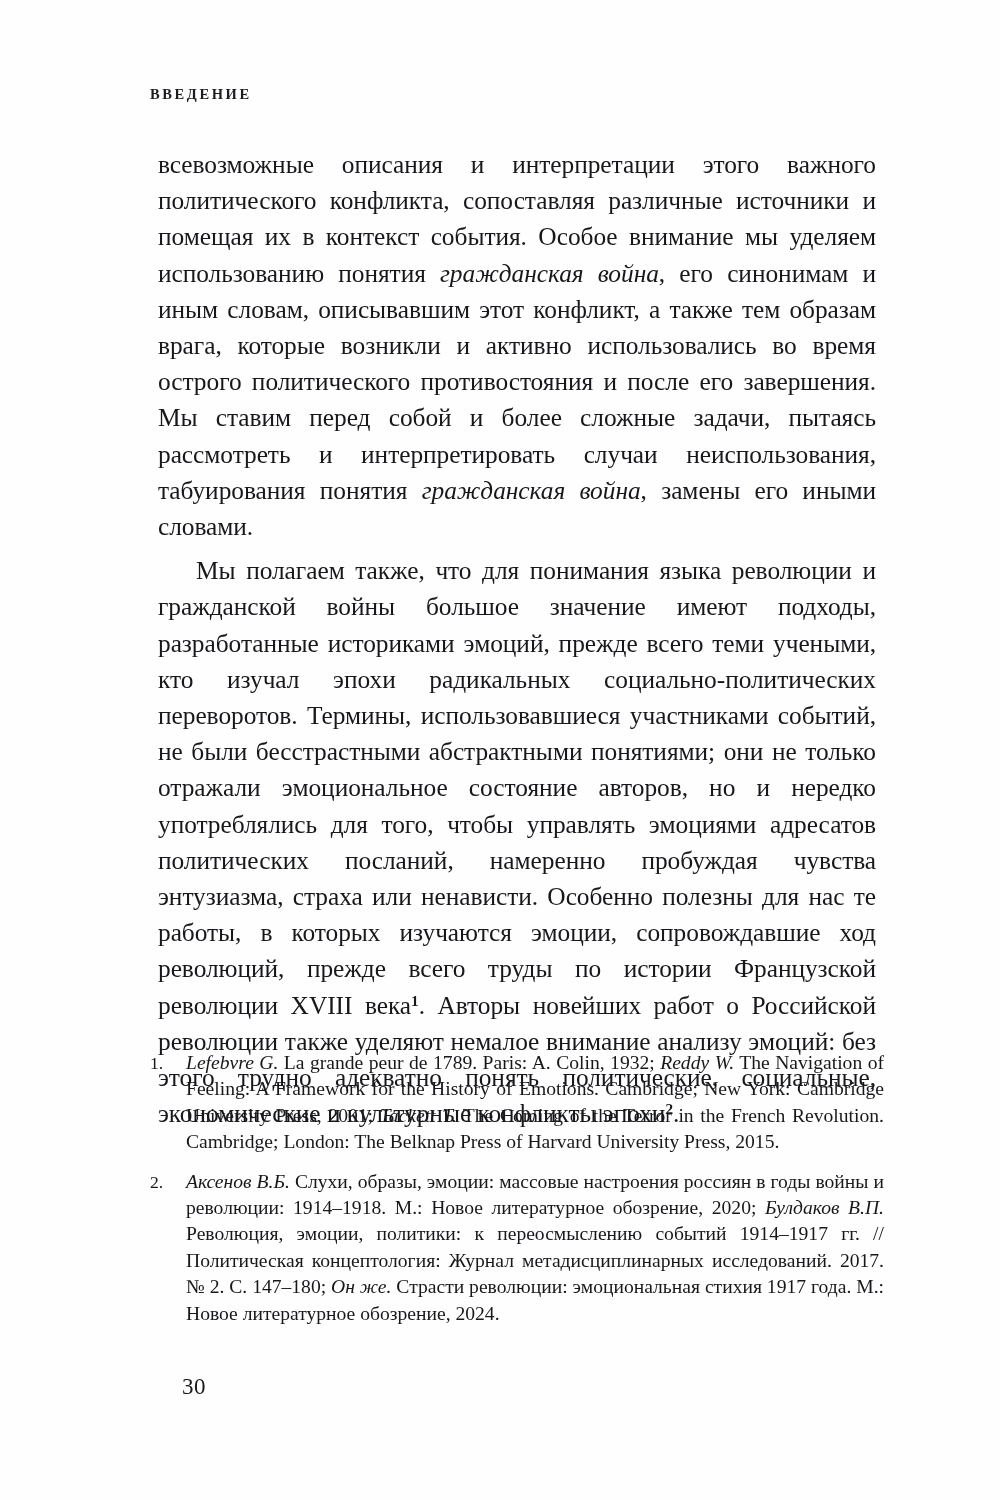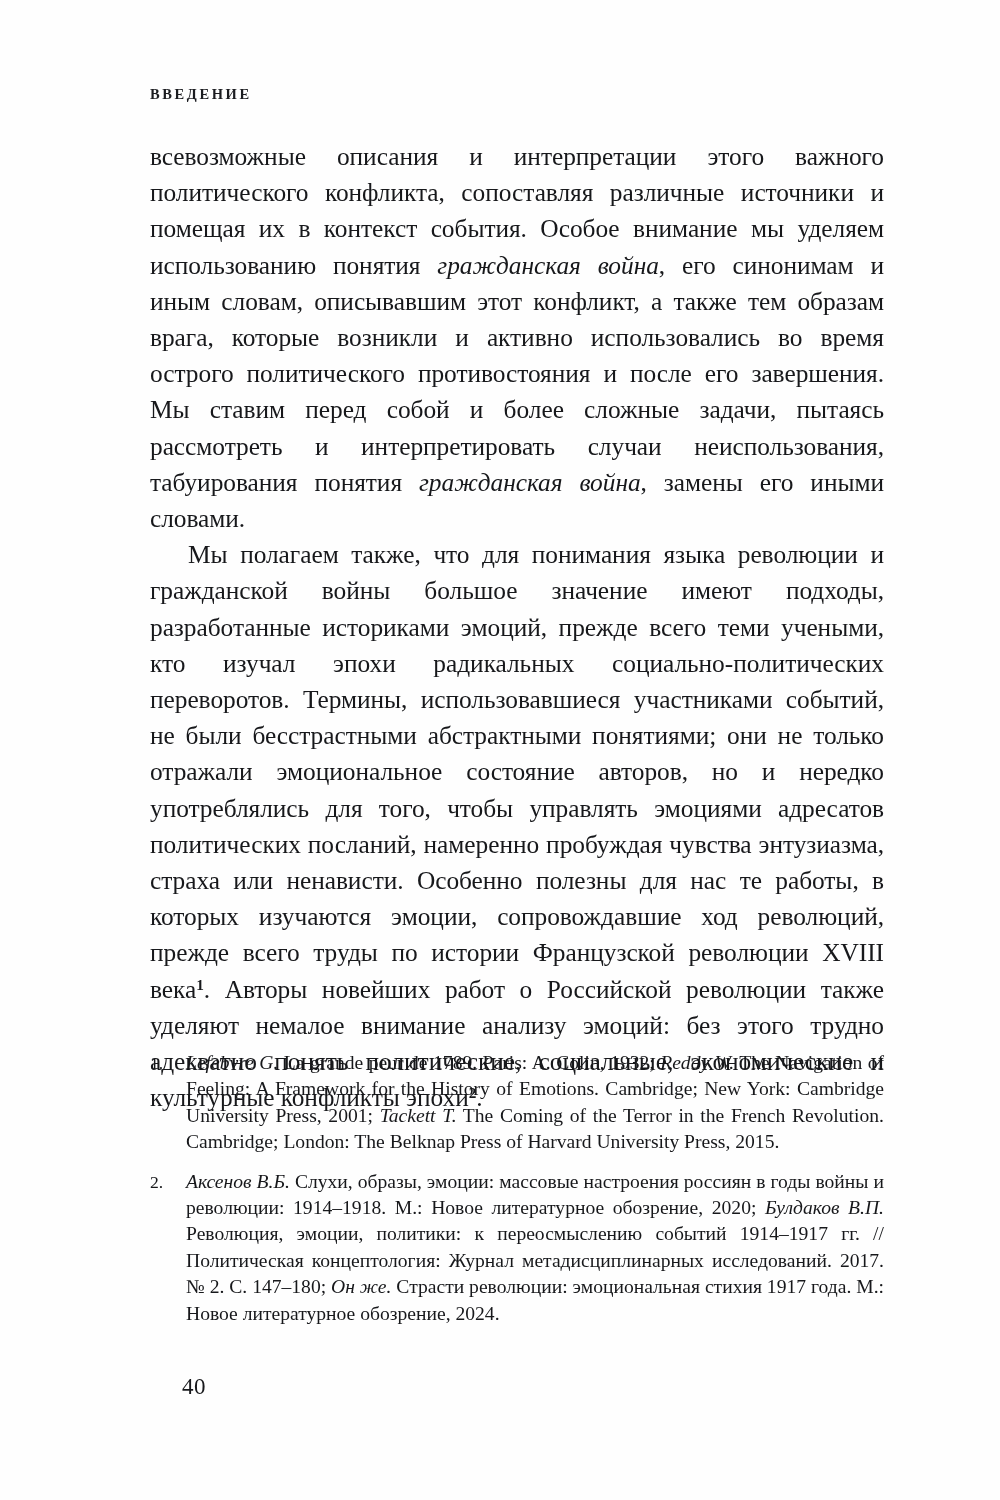--- a/index.html
+++ b/index.html
@@ -41,21 +41,21 @@
 
   
   .textblock {
     position: absolute;
     left: 150px;
     top: 138px;
     width: 734px;
   }
 
   p.body {
-    margin: 0;
+    margin: 8px;
     font-size: 25.4px;
     line-height: 36.2px;
     text-align: justify;
     text-justify: inter-word;
     hyphens: manual;
     color: #17181b;
     letter-spacing: -0.05px;
   }
 
   p.body.indent {
@@ -129,15 +129,15 @@
   <p class="body"><span>всевозможные описания и интерпретации этого важного политического конфликта, сопоставляя различные источники и помещая их в контекст события. Особое внимание мы уделяем использованию понятия </span><span class="it">гражданская война</span><span>, его синонимам и иным словам, описывавшим этот конфликт, а также тем образам врага, которые возникли и активно использовались во время острого политического противостояния и после его завершения. Мы ставим перед собой и более сложные задачи, пытаясь рассмотреть и интерпретировать случаи неиспользования, табуирования понятия </span><span class="it">гражданская война</span><span>, замены его иными словами.</span></p>
       <p class="body indent"><span>Мы полагаем также, что для понимания языка революции и гражданской войны большое значение имеют подходы, разработанные историками эмоций, прежде всего теми учеными, кто изучал эпохи радикальных социально-политических переворотов. Термины, использовавшиеся участниками событий, не были бесстрастными абстрактными понятиями; они не только отражали эмоциональное состояние авторов, но и нередко употреблялись для того, чтобы управлять эмоциями адресатов политических посланий, намеренно пробуждая чувства энтузиазма, страха или ненависти. Особенно полезны для нас те работы, в которых изучаются эмоции, сопровождавшие ход революций, прежде всего труды по истории Французской революции XVIII века</span><sup class="fnref">1</sup><span>. Авторы новейших работ о Российской революции также уделяют немалое внимание анализу эмоций: без этого трудно адекватно понять политические, социальные, экономические и культурные конфликты эпохи</span><sup class="fnref">2</sup><span>.</span></p>
     </div>
 
   <div class="footnotes">
 
   <div class="fn"><span class="fn-num">1.</span><span class="it">Lefebvre G.</span><span> La grande peur de 1789. Paris: A. Colin, 1932; </span><span class="it">Reddy W.</span><span> The Navigation of Feeling: A Framework for the History of Emotions. Cambridge; New York: Cambridge University Press, 2001; </span><span class="it">Tackett T.</span><span> The Coming of the Terror in the French Revolution. Cambridge; London: The Belknap Press of Harvard University Press, 2015.</span></div>
       <div class="fn"><span class="fn-num">2.</span><span class="it">Аксенов В.Б.</span><span> Слухи, образы, эмоции: массовые настроения россиян в годы войны и революции: 1914–1918. М.: Новое литературное обозрение, 2020; </span><span class="it">Булдаков В.П.</span><span> Революция, эмоции, политики: к переосмыслению событий 1914–1917 гг. // Политическая концептология: Журнал метадисциплинарных исследований. 2017. № 2. С. 147–180; </span><span class="it">Он же.</span><span> Страсти революции: эмоциональная стихия 1917 года. М.: Новое литературное обозрение, 2024.</span></div>
     </div>
 
-  <div class="folio">40</div>
+  <div class="folio">30</div>
 
 </div>
 
 </body></html>

